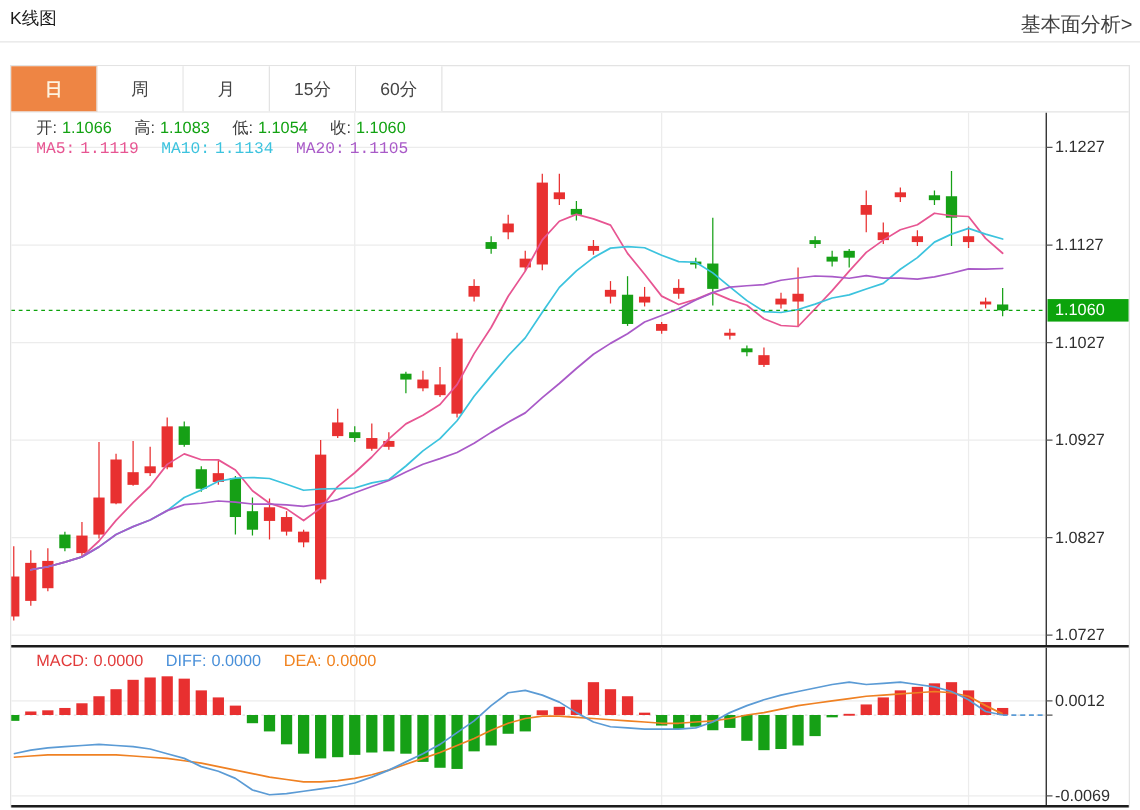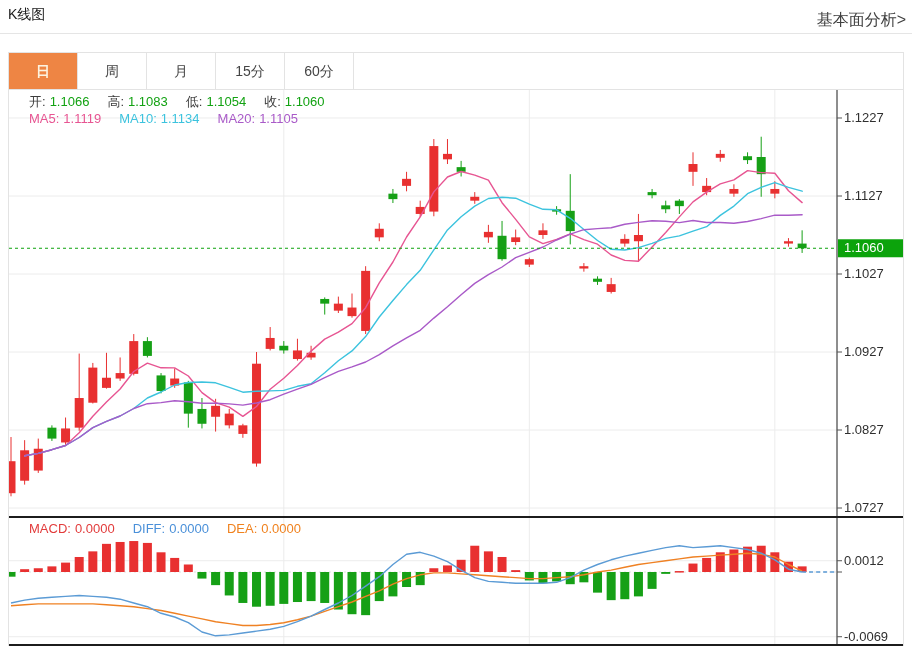--- a/index.html
+++ b/index.html
@@ -15,21 +15,21 @@
   .tab.sel{color:#fdf3e0;font-weight:bold;}
   .chart-wrap{position:relative;width:894px;height:426px;}
   .panel-divider{width:894px;height:2px;background:#1c1c1c;}
   .macd-wrap{position:relative;width:894px;height:126px;}
   .bottom-line{width:894px;height:2px;background:#1c1c1c;}
   svg{display:block;}
   .legend-row{position:absolute;left:20px;font-size:13px;white-space:nowrap;pointer-events:none;}
   .legend-row span{margin-right:4px;}
   .legend-row .pair{margin-right:14px;}
   .ohlc-row{top:3px;}
-  .ma-row{top:21px;}
+  .ma-row{top:21px;font-family:Liberation Mono, monospace;}
   .macd-row{top:3px;}
   .lbl{color:#3d3d3d;}
 </style>
 </head>
 <body>
 
 <div class="page-title">K线图</div>
 <div class="fund-link">基本面分析&gt;</div>
 <div class="top-divider"></div>
 

